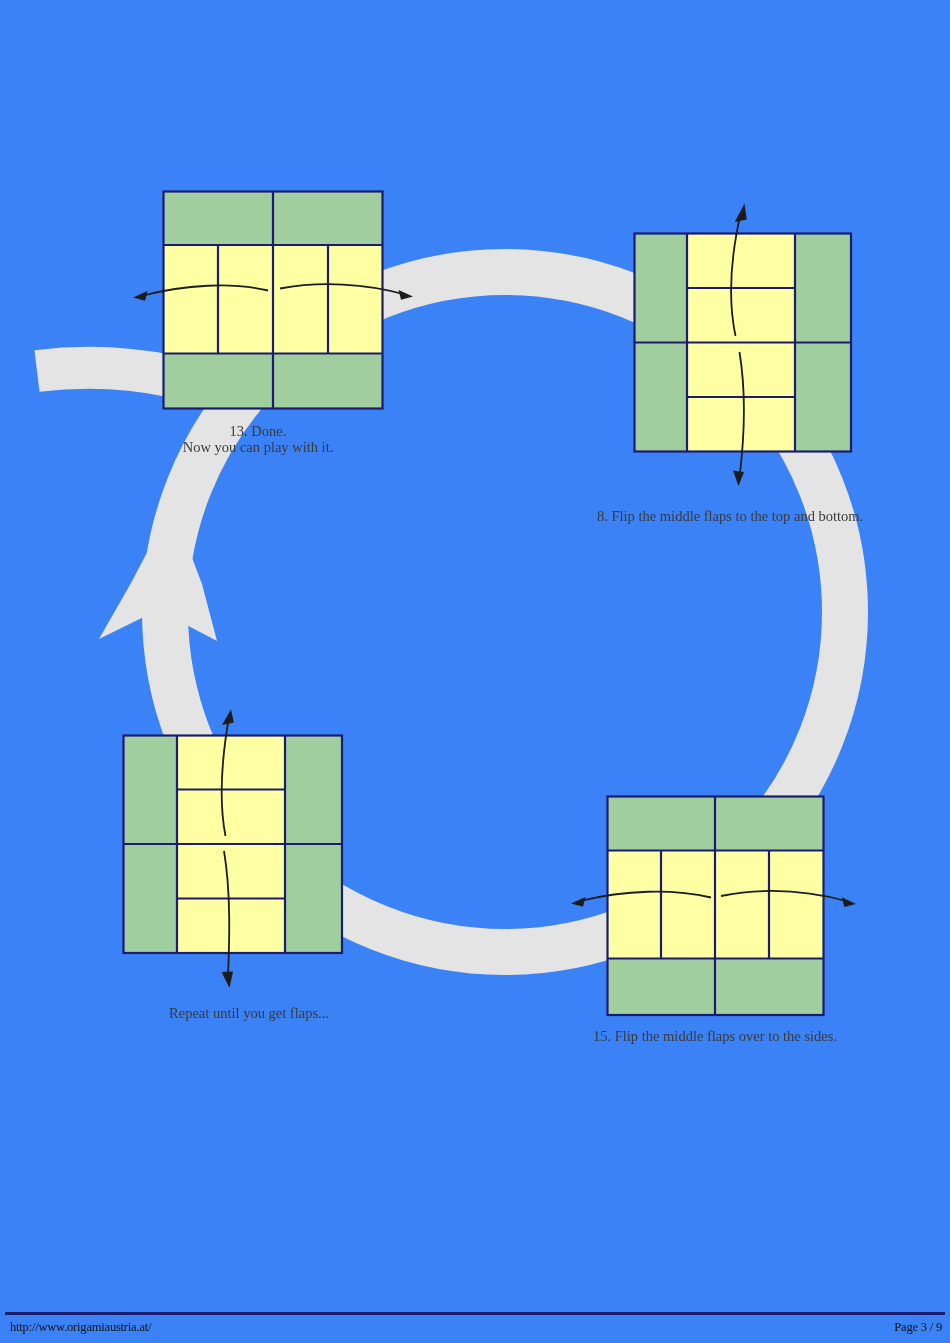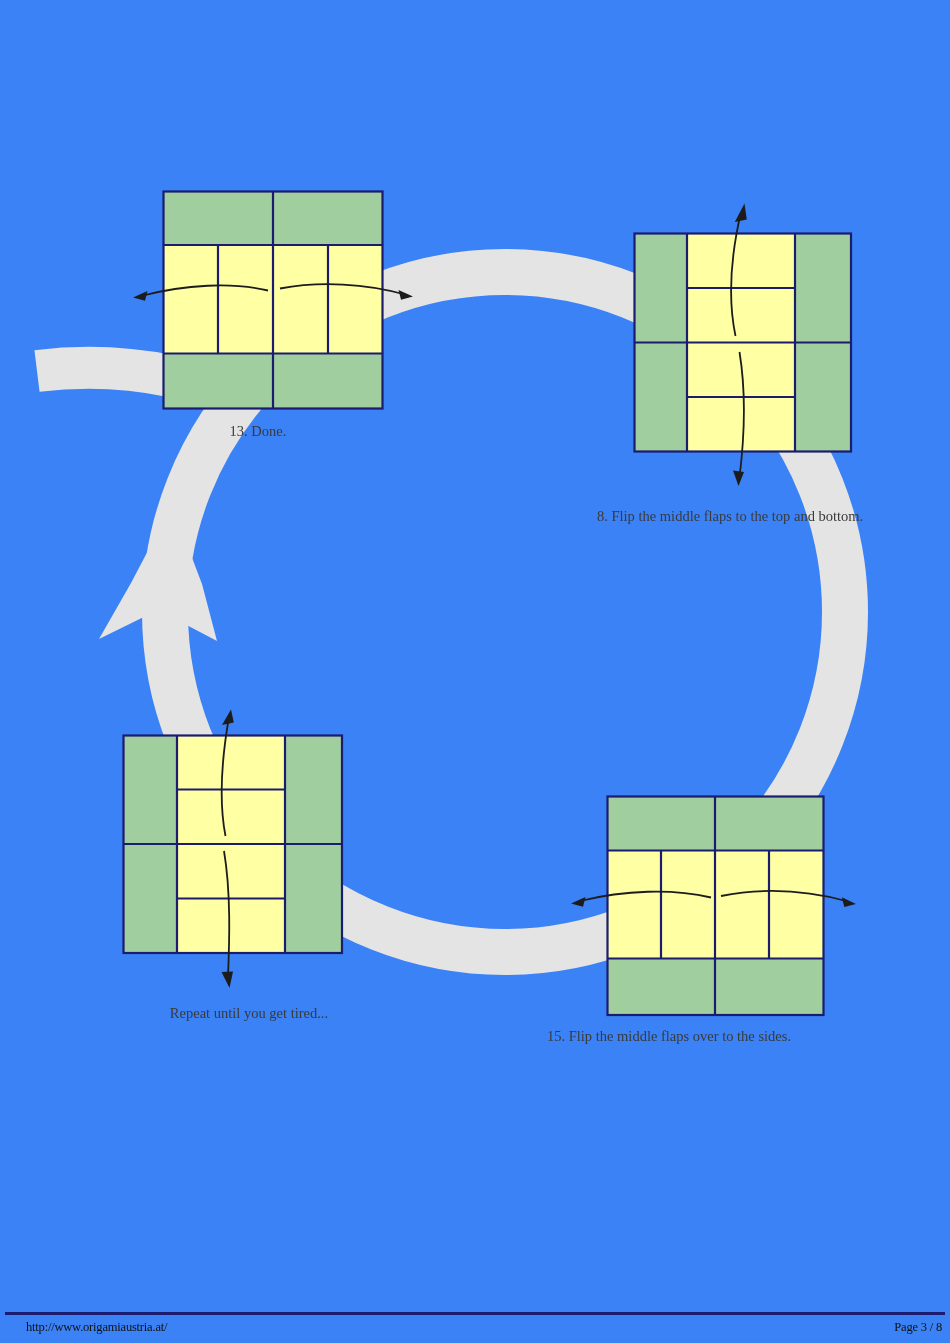--- a/index.html
+++ b/index.html
@@ -96,31 +96,32 @@
       </g>
       <g>
         <path class="fold" d="M 721 896 C 761 888 806 890 848 901.5"></path>
         <polygon class="foldhead" points="856,904 841.8,897.3 844.3,907"></polygon>
       </g>
     </g>
   </svg>
 
   <div class="caption center" style="left:93px;top:423px;width:330px;">
     <div>13. Done.</div>
+    <div>Now you can play with it.</div>
   </div>
 
   <div class="caption" style="left:597px;top:508px;width:320px;white-space:nowrap;">
     <div>8. Flip the middle flaps to the top and bottom.</div>
   </div>
 
-  <div class="caption" style="left:547px;top:1028px;width:300px;white-space:nowrap;">
+  <div class="caption" style="left:593px;top:1028px;width:300px;white-space:nowrap;">
     <div>15. Flip the middle flaps over to the sides.</div>
   </div>
 
   <div class="caption center cap16" style="left:79px;top:1005px;width:340px;">
-    <div>Repeat until you get tired...</div>
+    <div>Repeat until you get flaps...</div>
   </div>
 
   <div class="footer-rule"></div>
-  <div class="footer-text" style="left:26px;text-align:center;">http://www.origamiaustria.at/</div>
-  <div class="footer-text" style="right:8px;">Page 3 / 8</div>
+  <div class="footer-text" style="left:10px;text-align:center;">http://www.origamiaustria.at/</div>
+  <div class="footer-text" style="right:8px;">Page 3 / 9</div>
 
 </div>
 
 </body></html>

